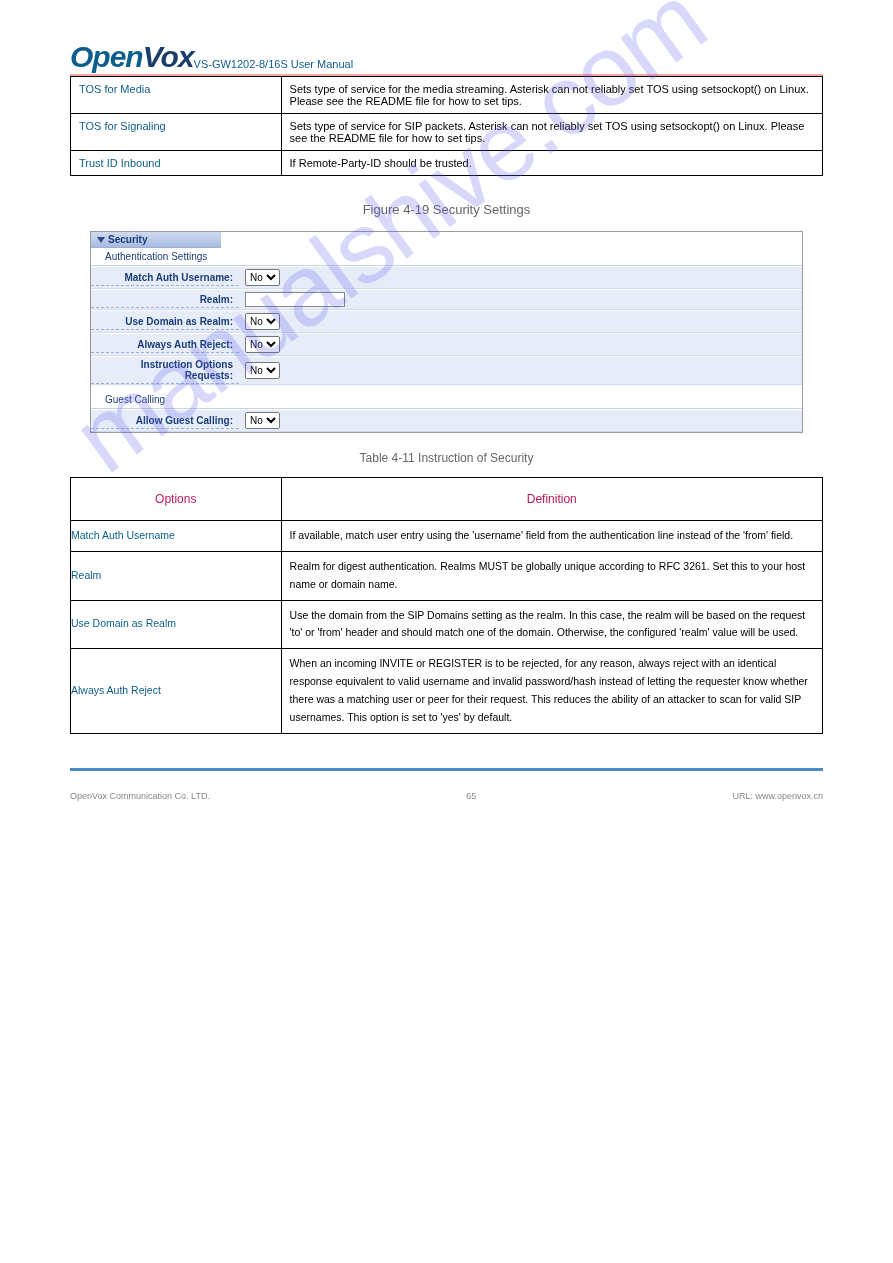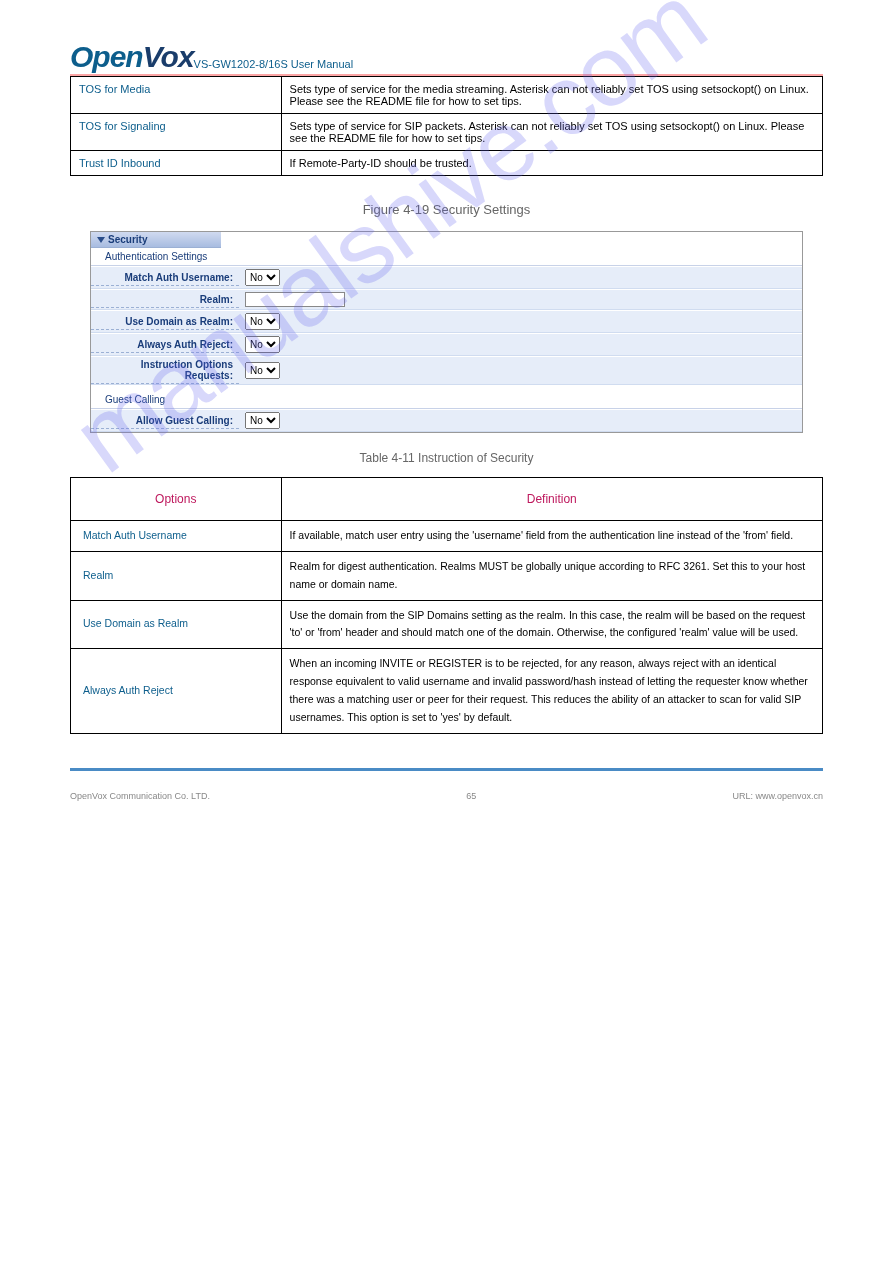--- a/index.html
+++ b/index.html
@@ -143,21 +143,21 @@
     border: 1px solid #000;
     padding: 6px 8px;
     vertical-align: middle;
     font-size: 10.5px;
     line-height: 1.7;
   }
   table.def2 td:first-child {
     width: 28%;
     color: #0d5e8c;
     text-align: left;
-    padding-left: 12px;
+    padding-left: 0;
   }
   .footer {
     border-top: 3px solid #4a8bc5;
     margin-top: 34px;
     padding-top: 20px;
     display: flex;
     justify-content: space-between;
     font-size: 9px;
     color: #888;
   }

